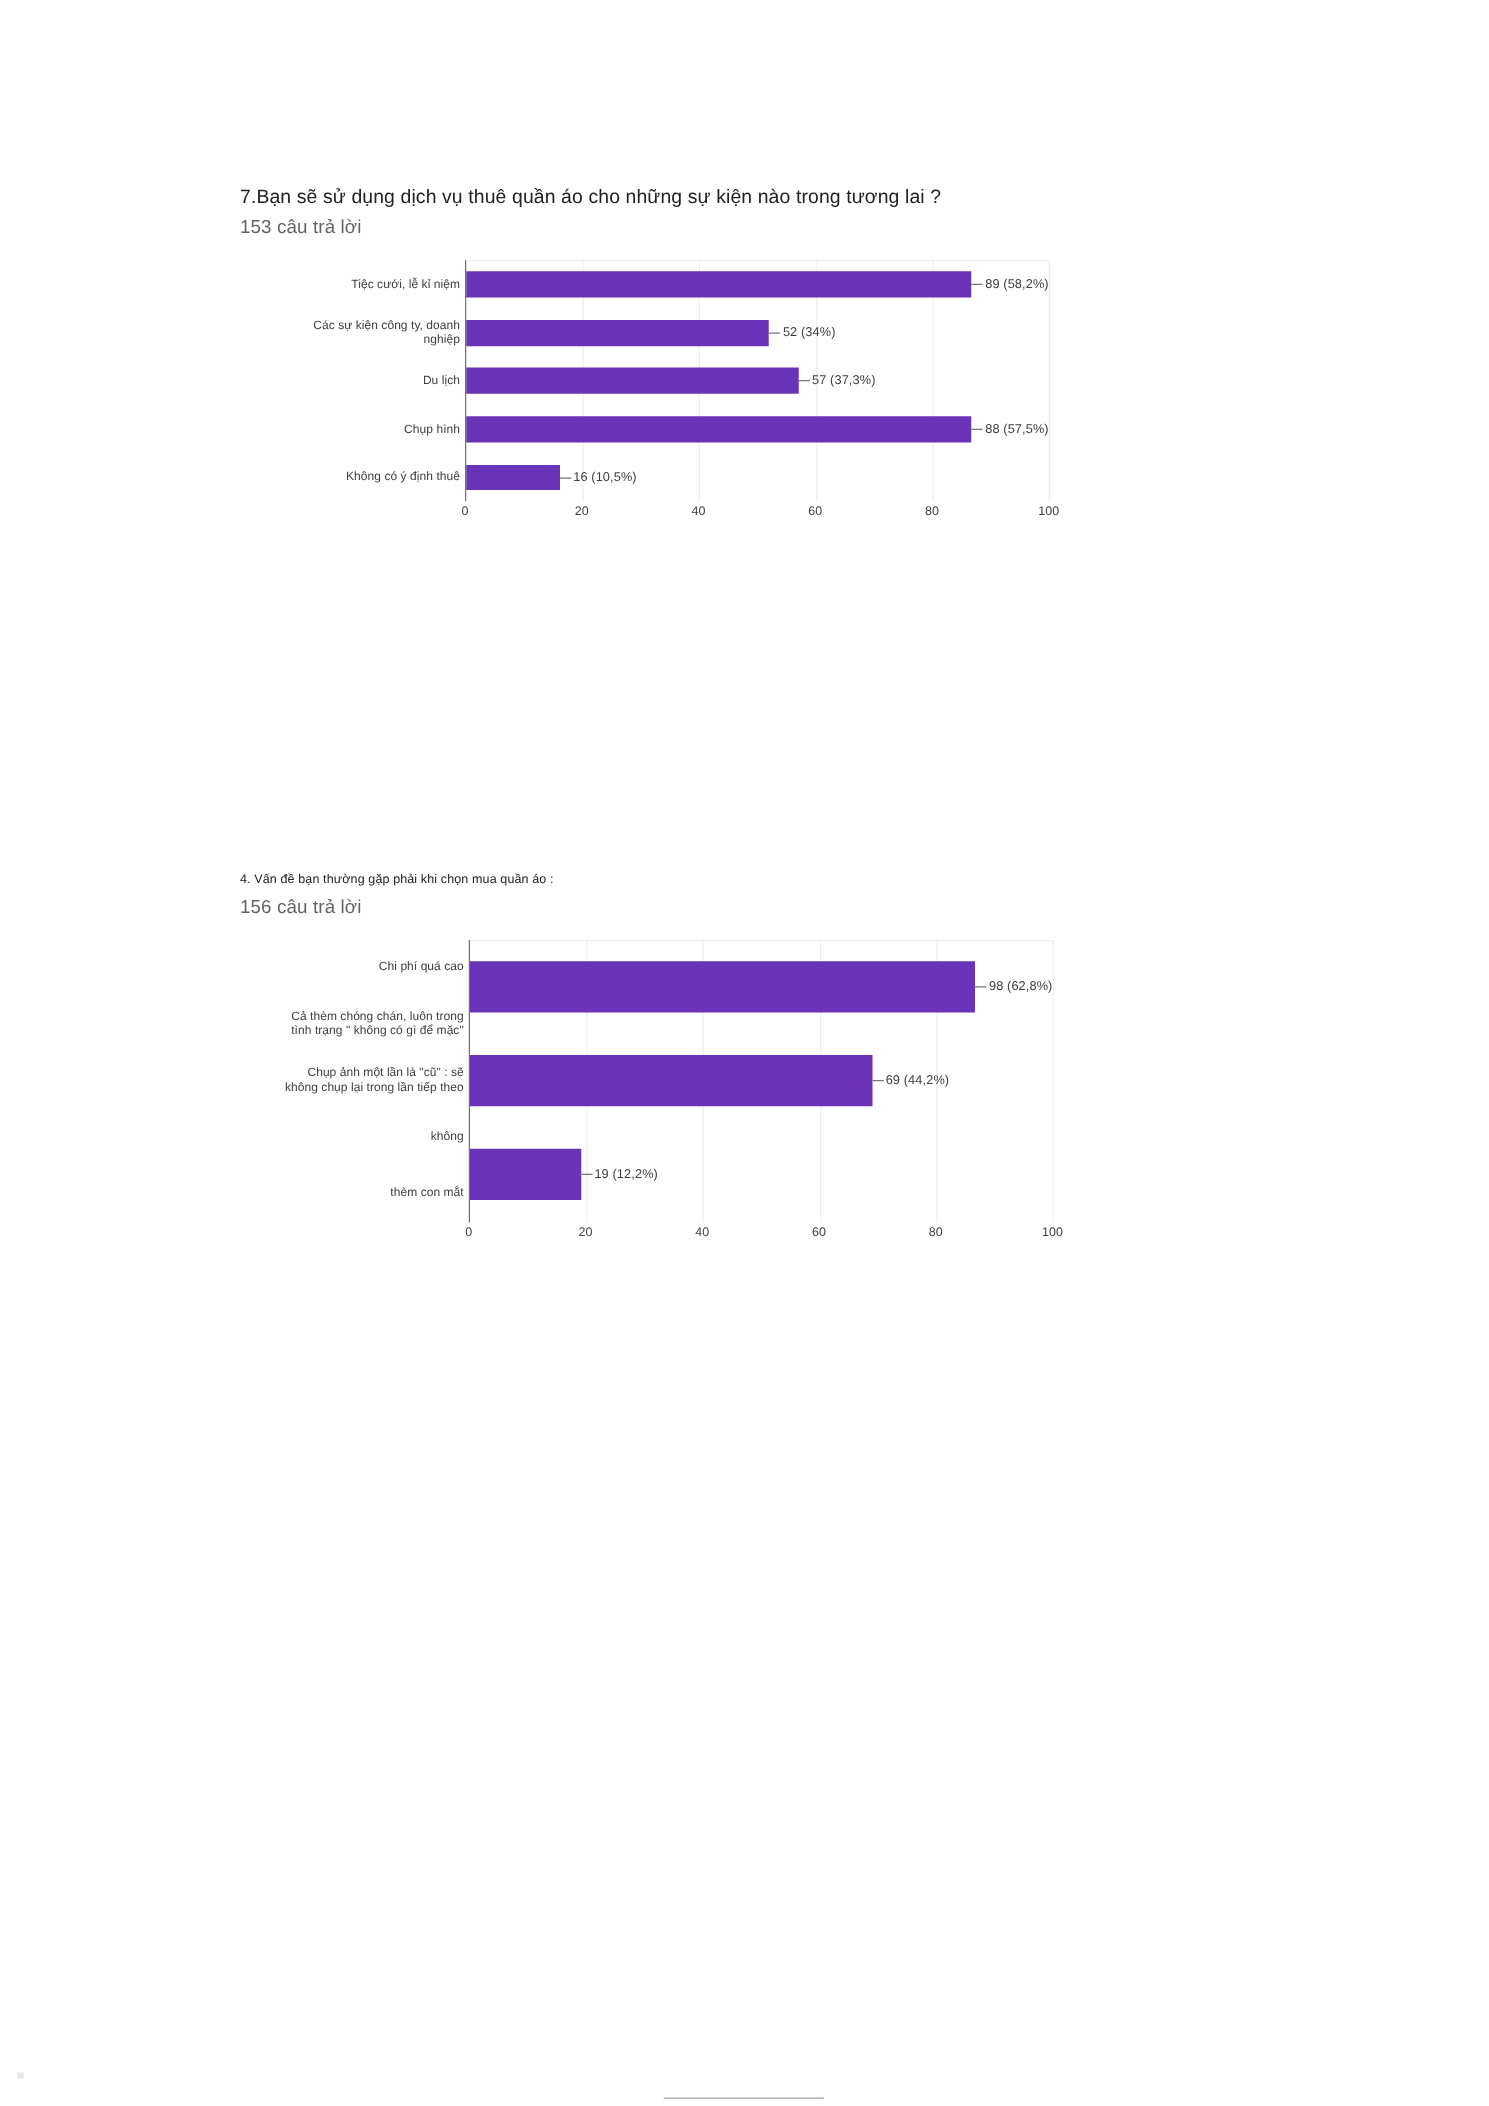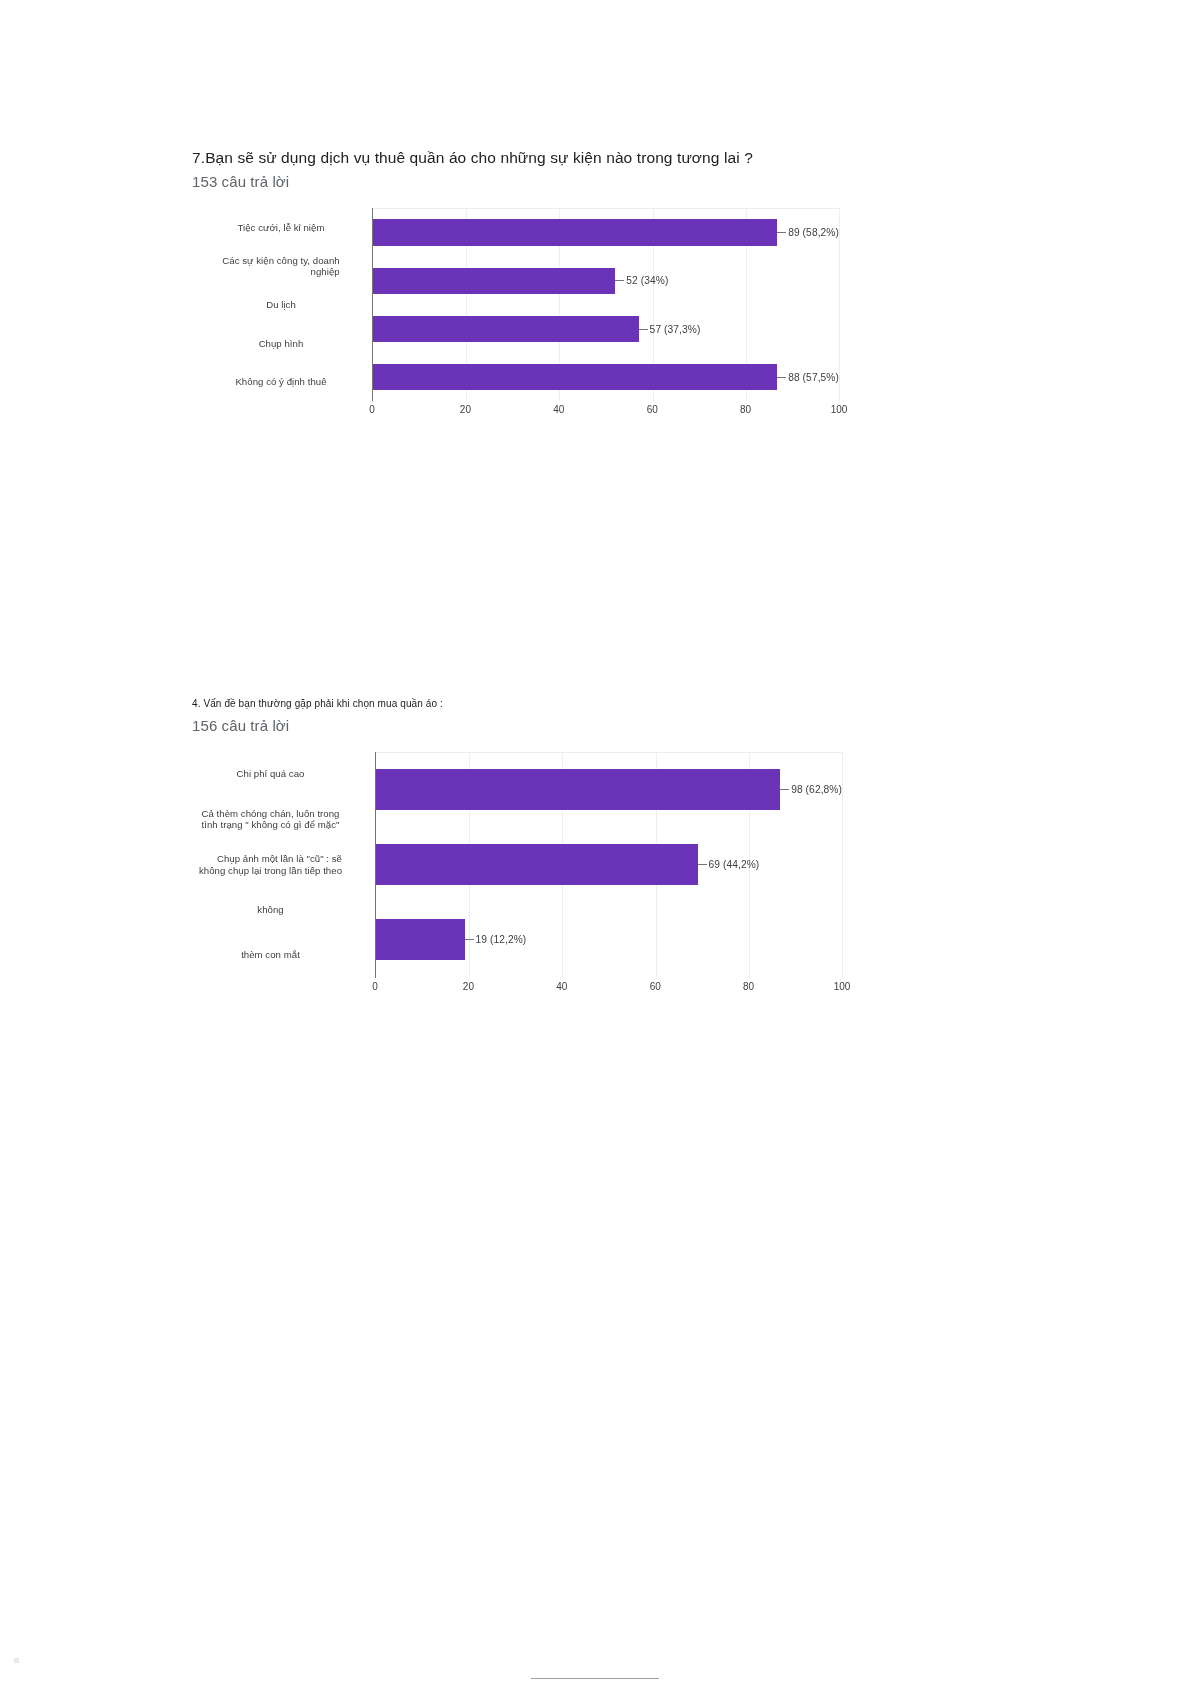--- a/index.html
+++ b/index.html
@@ -65,21 +65,20 @@
     right: 0;
   }
 
   
   .cat-labels {
     position: absolute;
     top: 0; bottom: 0;
     left: 0;
     display: flex;
     flex-direction: column;
-    align-items: center;
   }
   .cat-label {
     flex: 1 1 0;
     display: flex;
     align-items: center;
     justify-content: flex-end;
     text-align: right;
     font-size: 9.6px;
     color: #3c4043;
     line-height: 1.22;
@@ -233,20 +232,27 @@
                 <div class="bar-callout">
                   <span class="callout-dash"></span>
                   <span class="bar-value">57 (37,3%)</span>
                 </div>
               </div>
               <div class="bar-row">
                 <div class="bar" style="width: 88%; background: rgb(106, 51, 184);"></div>
                 <div class="bar-callout">
                   <span class="callout-dash"></span>
                   <span class="bar-value">88 (57,5%)</span>
+                </div>
+              </div>
+              <div class="bar-row">
+                <div class="bar" style="width: 16%; background: rgb(106, 51, 184);"></div>
+                <div class="bar-callout">
+                  <span class="callout-dash"></span>
+                  <span class="bar-value">16 (10,5%)</span>
                 </div>
               </div>
             </div>
         </div>
       </div>
       <div class="x-axis" id="xaxis-1">
           <span class="x-tick" style="left: 178px;">0</span>
           <span class="x-tick" style="left: 271.4px;">20</span>
           <span class="x-tick" style="left: 364.8px;">40</span>
           <span class="x-tick" style="left: 458.2px;">60</span>

